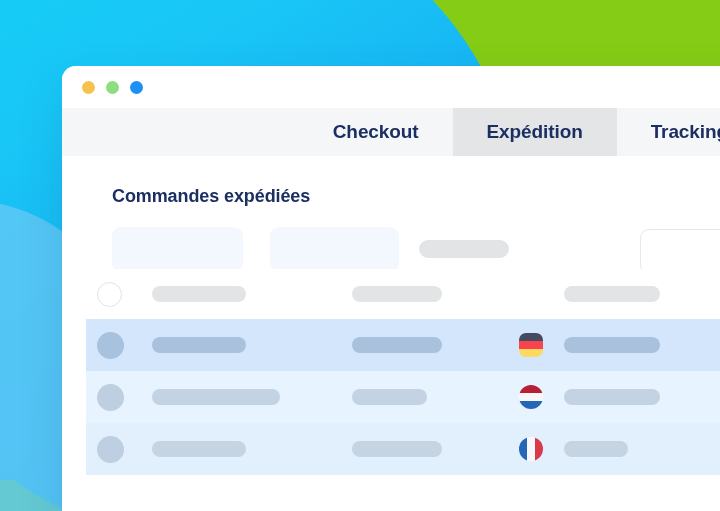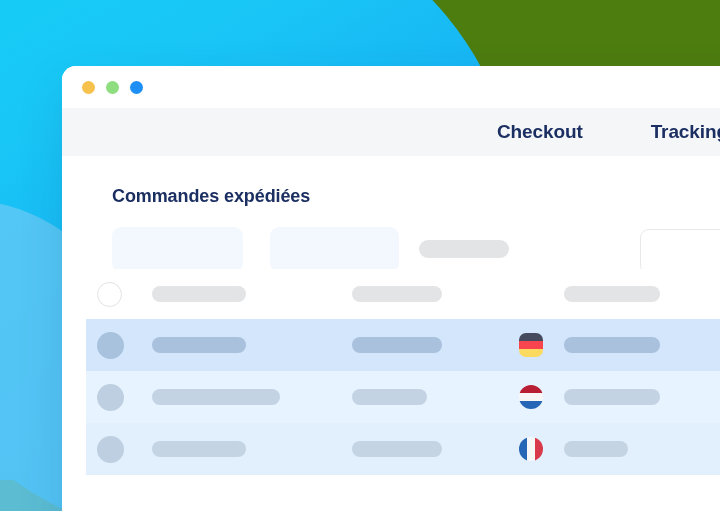--- a/index.html
+++ b/index.html
@@ -11,21 +11,21 @@
     font-family: "Liberation Sans", sans-serif;
     background: #ffffff;
   }
 
   
   #stage {
     position: relative;
     width: 720px;
     height: 511px;
     overflow: hidden;
-    background: #4d7c0f;
+    background: #84cc16;
   }
 
   .bg-blob-main {
     position: absolute;
     left: -120px;
     top: -100px;
     width: 640px;
     height: 640px;
     border-radius: 50% 50% 50% 50% / 50% 50% 50% 50%;
     background: linear-gradient(150deg, #13d3f7 0%, #19c6f6 32%, #16a9f2 66%, #1b9ff0 100%);
@@ -243,20 +243,23 @@
     <div class="titlebar">
       <span class="dot amber"></span>
       <span class="dot green"></span>
       <span class="dot blue"></span>
     </div>
 
     <div class="tabstrip">
       <div class="tab">
         <span>Checkout</span>
       </div>
+      <div class="tab active">
+        <span>Expédition</span>
+      </div>
       <div class="tab">
         <span>Tracking</span>
       </div>
     </div>
 
     <div class="content">
 
       <div class="page-title">Commandes expédiées</div>
 
       <div class="toolbar">

